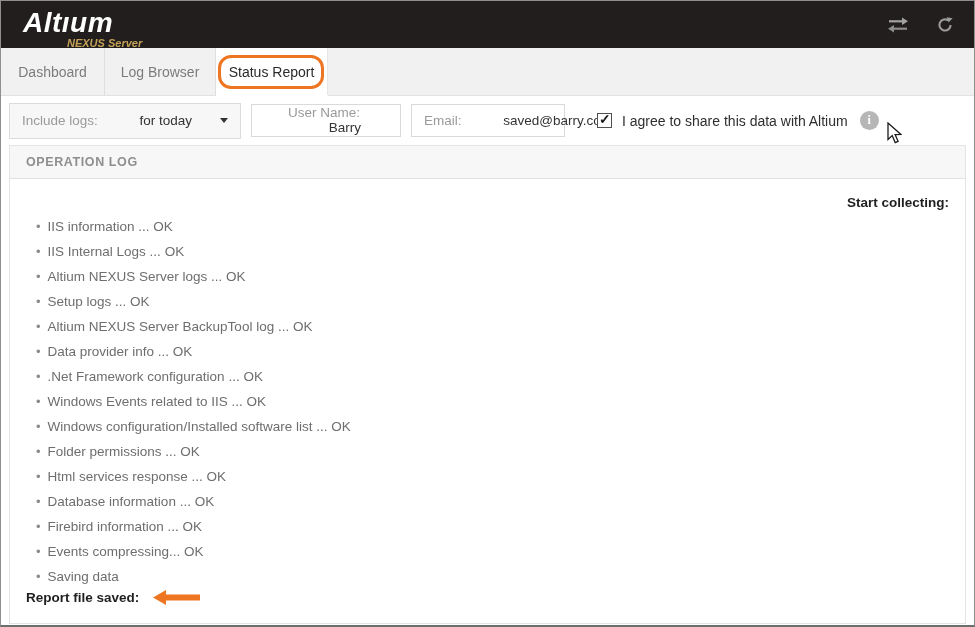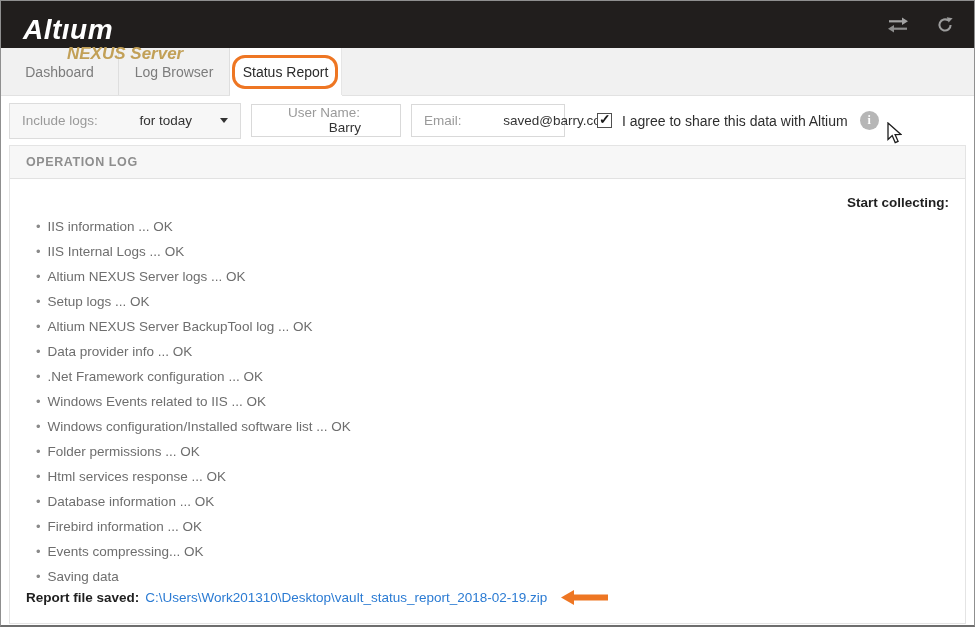--- a/index.html
+++ b/index.html
@@ -18,35 +18,35 @@
 
   
   .topbar {
     height: 47px;
     background: #211e1d;
     position: relative;
   }
   .logo {
     position: absolute;
     left: 22px;
-    top: 15px;
+    top: 8px;
     line-height: 1;
   }
   .logo-title {
     font-size: 28px;
     font-weight: bold;
     font-style: italic;
     color: #ffffff;
     letter-spacing: 0.5px;
   }
   .logo-subtitle {
     display: block;
     margin-left: 44px;
     margin-top: 1px;
-    font-size: 17px;
+    font-size: 11px;
     font-weight: bold;
     font-style: italic;
     color: #c2a057;
     text-align: center;
   }
   .topbar-icons {
     position: absolute;
     right: 20px;
     top: 0;
     height: 47px;
@@ -66,21 +66,21 @@
   .tab {
     height: 100%;
     display: flex;
     align-items: center;
     justify-content: center;
     font-size: 14px;
     color: #7c7c7c;
     cursor: pointer;
     border-right: 1px solid #dedede;
   }
-  .tab-dashboard { width: 118px; }
+  .tab-dashboard { width: 104px; }
   .tab-logbrowser { width: 111px; }
   .tab-statusreport { width: 112px; border-right: 1px solid #e6e6e6; }
   .tab.active {
     background: #ffffff;
     color: #2b2b2b;
     position: relative;
     box-shadow: 0 2px 0 0 #ffffff;
   }
   .highlight-ring {
     position: absolute;
@@ -378,21 +378,20 @@
             <span class="bullet">•</span>
             <span class="log-text">Events compressing... OK</span>
           </li>
           <li class="log-item">
             <span class="bullet">•</span>
             <span class="log-text">Saving data</span>
           </li>
         </ul>
       <div class="report-line">
         <span class="report-label">Report file saved:</span>
-        <a class="report-link" href="#">C:\Users\Work201310\Desktop\vault_status_report_2018-02-19.zip</a>
         <span class="arrow-annotation">
           <svg width="47" height="15" viewBox="0 0 47 15">
             <polygon points="0,7.5 13,0 13,15" fill="#ee7623"></polygon>
             <rect x="11" y="4.5" width="36" height="6" fill="#ee7623"></rect>
           </svg>
         </span>
       </div>
     </div>
   </div>
 

